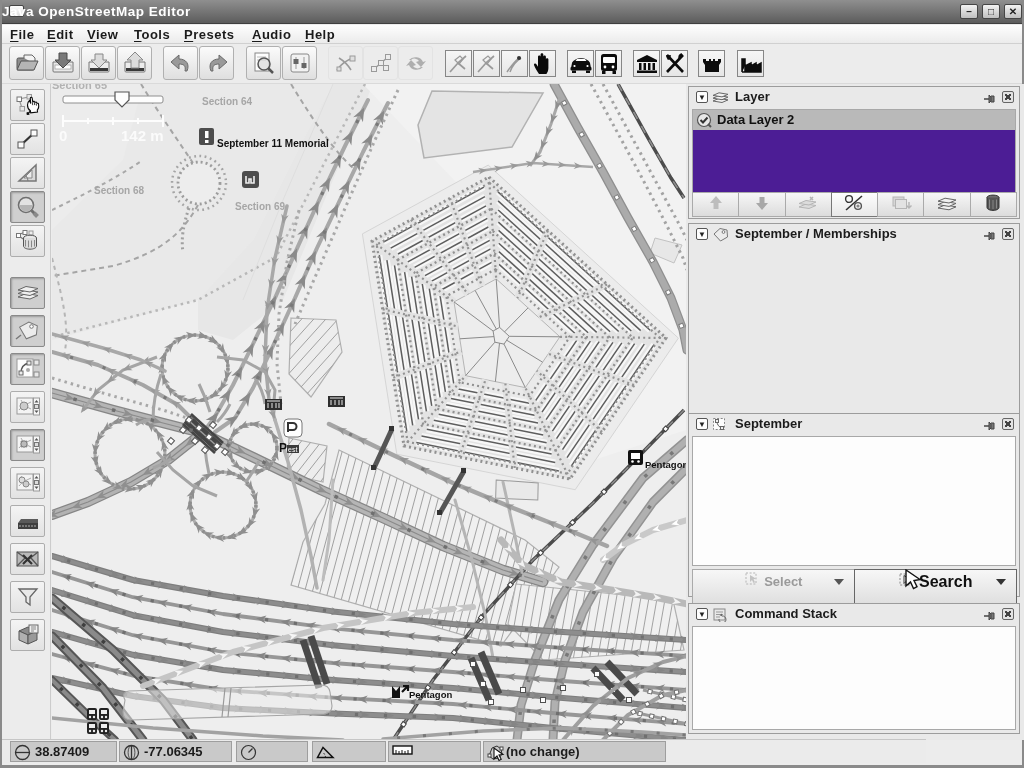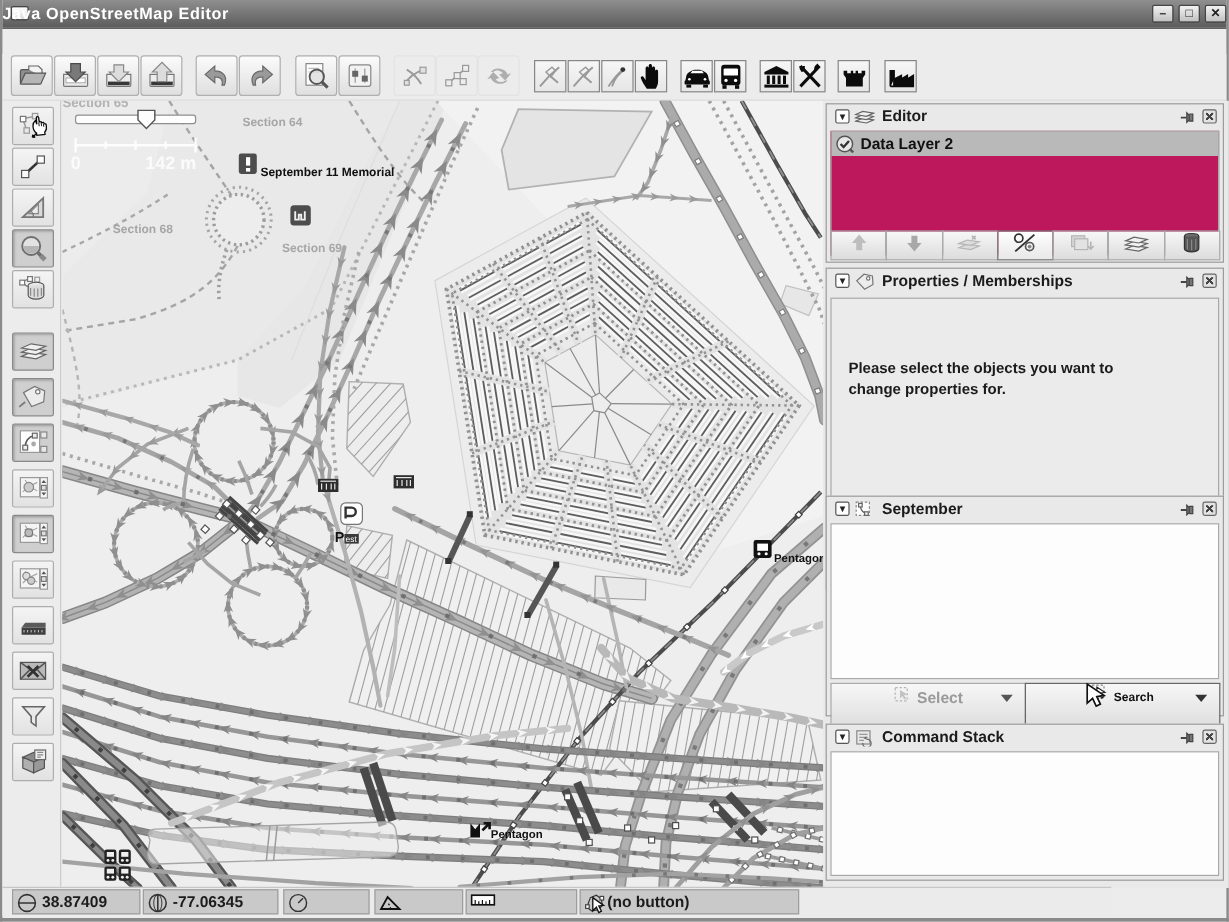--- a/index.html
+++ b/index.html
@@ -40,20 +40,29 @@
 .sbox{position:absolute;top:1px;height:21px;background:#c9c9c9;border:1px solid #9e9e9e;font-size:13px;font-weight:bold;color:#1c1c1c;}
 .sbox svg{position:absolute;left:3px;top:2px;}
 </style></head><body>
 <div id="win">
     <div id="title">
       <div class="appicon"></div>
       <div class="txt">Java OpenStreetMap Editor</div>
       <div class="wbtn" style="right:44px;">–</div>
       <div class="wbtn" style="right:22px;">□</div>
       <div class="wbtn" style="right:0px;">✕</div>
+    </div>
+    <div id="menubar">
+      <span style="left:8px;"><u>F</u>ile</span>
+      <span style="left:45px;"><u>E</u>dit</span>
+      <span style="left:85px;"><u>V</u>iew</span>
+      <span style="left:132px;"><u>T</u>ools</span>
+      <span style="left:182px;"><u>P</u>resets</span>
+      <span style="left:250px;"><u>A</u>udio</span>
+      <span style="left:303px;"><u>H</u>elp</span>
     </div>
     <div id="toolbar">
       <div class="tbtn" style="left:7px;">
         <svg width="26" height="26" viewBox="0 0 26 26">
           <rect x="3" y="8" width="17" height="12" rx="1.5" fill="#8e8e8e" stroke="#555"></rect>
           <path d="M10,8 V5 h8 l3,3 v6" fill="#f4f4f4" stroke="#666"></path>
           <path d="M3,20 l4,-9 h17 l-4,9 Z" fill="#b5b5b5" stroke="#555"></path>
         </svg>
       </div>
       <div class="tbtn" style="left:43px;">
@@ -1565,28 +1574,28 @@
       <div class="panel" style="top:2px;height:133px;">
         <div class="phead">
           <div class="pcollapse">▼</div>
           <span class="phicon"><svg width="17" height="15" viewBox="0 0 17 15">
               <g stroke="#666" fill="#f0f0f0">
                 <path d="M1,11 l6,-2.6 l9,1.5 l-6,2.6 Z"></path>
                 <path d="M1,8.2 l6,-2.6 l9,1.5 l-6,2.6 Z"></path>
                 <path d="M1,5.4 l6,-2.6 l9,1.5 l-6,2.6 Z"></path>
               </g>
             </svg></span>
-          <span class="ptitle">Editor</span>
+          <span class="ptitle">Layer</span>
           <span class="ppin"><svg width="14" height="12" viewBox="0 0 14 12">
               <path d="M1,6 h5" stroke="#444" stroke-width="1.5"></path>
               <path d="M6,2 v8 l2,-2 v-4 Z M8,3 h3 v6 h-3" fill="#777" stroke="#444" stroke-width="1"></path>
             </svg></span>
           <span class="pclose"></span>
         </div>
-        <div class="pbody" style="top:22px;height:104px;background:#be185d;">
+        <div class="pbody" style="top:22px;height:104px;background:#4c1d95;">
           <div style="position:absolute;left:0;top:0;right:0;height:20px;background:#b9b9b9;">
             <svg style="position:absolute;left:3px;top:2px;" width="16" height="16" viewBox="0 0 16 16">
               <circle cx="8" cy="8" r="6.5" fill="#e8e8e8" stroke="#555" stroke-width="1.2"></circle>
               <path d="M4.5,8 l2.5,2.5 l4.5,-5" stroke="#333" stroke-width="2" fill="none"></path>
               <path d="M12,12 l3,3" stroke="#555" stroke-width="2"></path>
             </svg>
             <span style="position:absolute;left:24px;top:2px;font-size:13px;font-weight:bold;color:#111;">Data Layer 2</span>
           </div>
         </div>
         <div class="pbtnrow" style="top:105px;height:25px;">
@@ -1644,29 +1653,26 @@
           </div>
         </div>
       </div>
       <div class="panel" style="top:139px;height:268px;">
         <div class="phead">
           <div class="pcollapse">▼</div>
           <span class="phicon"><svg width="17" height="15" viewBox="0 0 17 15">
               <path d="M2,7 L8,1.5 L15,3 L15.5,10 L8.5,14 Z" fill="#ececec" stroke="#777"></path>
               <circle cx="11.5" cy="5" r="1.4" fill="#fff" stroke="#777"></circle>
             </svg></span>
-          <span class="ptitle">Properties / Memberships</span>
+          <span class="ptitle">September / Memberships</span>
           <span class="ppin"><svg width="14" height="12" viewBox="0 0 14 12">
               <path d="M1,6 h5" stroke="#444" stroke-width="1.5"></path>
               <path d="M6,2 v8 l2,-2 v-4 Z M8,3 h3 v6 h-3" fill="#777" stroke="#444" stroke-width="1"></path>
             </svg></span>
           <span class="pclose"></span>
-        </div>
-        <div class="pbody" style="top:24px;height:211px;background:#ebebeb;">
-          <div style="position:absolute;left:14px;top:50px;font-size:12.5px;font-weight:bold;color:#1b1b1b;line-height:17px;">Please select the objects you want to<br>change properties for.</div>
         </div>
         <div class="pbtnrow" style="top:238px;height:27px;">
           <div class="pbtn" style="font-size:13px;line-height:25px;"><svg width="14" height="12" viewBox="0 0 14 12">
               <path d="M5.5,1 h3 v3.5 H12 v3 H8.5 V11 h-3 V7.5 H2 v-3 h3.5 Z" fill="#b0b0b0"></path>
             </svg> Add</div>
           <div class="pbtn" style="font-size:13px;line-height:25px;"><svg width="15" height="13" viewBox="0 0 15 13">
               <rect x="1" y="1" width="10" height="11" fill="#e0e0e0" stroke="#aaa"></rect>
               <path d="M3,4 h6 M3,6 h6 M3,8 h4" stroke="#b5b5b5"></path>
               <path d="M7,9 l5,-6 l2,1.6 l-5,6 l-2.6,1 Z" fill="#c9c9c9" stroke="#aaa"></path>
             </svg> Edit</div>
@@ -1691,21 +1697,21 @@
               <path d="M6,2 v8 l2,-2 v-4 Z M8,3 h3 v6 h-3" fill="#777" stroke="#444" stroke-width="1"></path>
             </svg></span>
           <span class="pclose"></span>
         </div>
         <div class="pbody" style="top:22px;height:130px;"></div>
         <div class="pbtnrow" style="top:155px;height:40px;">
           <div class="pbtn" style="font-size:13px;line-height:23px;"><svg width="16" height="14" viewBox="0 0 16 14">
               <rect x="1" y="1" width="10" height="11" fill="none" stroke="#b5b5b5" stroke-dasharray="2,1.6"></rect>
               <path d="M5,3 l0,7 l2,-2 l1.5,3 l1.5,-0.8 l-1.5,-3 l2.7,-0.4 Z" fill="#c2c2c2"></path>
             </svg> Select <span style="position:absolute;right:10px;top:9px;width:0;height:0;border:5px solid transparent;border-top:6px solid #555;"></span></div>
-          <div class="pbtn" style="font-size:10px;line-height:23px;color:#111;border:1.5px solid #666;"><svg width="16" height="14" viewBox="0 0 16 14">
+          <div class="pbtn" style="font-size:16px;line-height:23px;color:#111;border:1.5px solid #666;"><svg width="16" height="14" viewBox="0 0 16 14">
               <rect x="1" y="1" width="10" height="11" fill="none" stroke="#888" stroke-dasharray="2,1.6"></rect>
               <path d="M5,2.5 l0,8 l2.2,-2.2 l1.6,3.4 l1.7,-0.9 l-1.6,-3.3 l3,-0.4 Z" fill="#fff" stroke="#222" stroke-width="0.9"></path>
             </svg> Search <span style="position:absolute;right:10px;top:9px;width:0;height:0;border:5px solid transparent;border-top:6px solid #333;"></span></div>
         </div>
       </div>
       <div class="panel" style="top:519px;height:131px;">
         <div class="phead">
           <div class="pcollapse">▼</div>
           <span class="phicon"><svg width="17" height="15" viewBox="0 0 17 15">
               <rect x="2" y="2" width="11" height="11" fill="#e8e8e8" stroke="#888"></rect>
@@ -1751,21 +1757,21 @@
           <path d="M9.5,13.5 a7,7 0 0 0 -2.5,-5" stroke="#111" stroke-width="1" fill="none" stroke-dasharray="1.6,1.6"></path>
         </svg>
       </div>
       <div class="sbox" style="left:386px;width:93px;">
         <svg width="21" height="12" viewBox="0 0 21 12">
           <rect x="1" y="2" width="19" height="8" fill="#fdfdfd" stroke="#111" stroke-width="1.4"></rect>
           <path d="M4,6 v4 M7,7 v3 M10,6 v4 M13,7 v3 M16,6 v4" stroke="#111"></path>
         </svg>
       </div>
       <div class="sbox" style="left:481px;width:183px;">
-        <span style="position:absolute;left:22px;top:2px;">(no button)</span>
+        <span style="position:absolute;left:22px;top:2px;">(no change)</span>
         <svg width="18" height="20" viewBox="0 0 18 20">
           <path d="M2,12 l3,-8 5,-2 4,3 1,5 -3,4 -6,1 Z" fill="none" stroke="#333" stroke-width="1"></path>
           <rect x="1" y="10" width="3" height="3" fill="#fff" stroke="#444"></rect>
           <rect x="13" y="3" width="3" height="3" fill="#fff" stroke="#444"></rect>
           <path d="M7,4 l0,11 l3,-3 l2,4.5 l2.2,-1.2 l-2.2,-4.3 l4,-0.5 Z" fill="#fff" stroke="#111" stroke-width="1.1"></path>
         </svg>
       </div>
       <svg style="position:absolute;left:900px;top:-171px;" width="22" height="24" viewBox="0 0 22 24">
         <path d="M4,1 l0,16 l4.5,-4 l3,6.5 l3.5,-1.8 l-3,-6.2 l6,-1 Z" fill="#fff" stroke="#111" stroke-width="1.4"></path>
       </svg>

